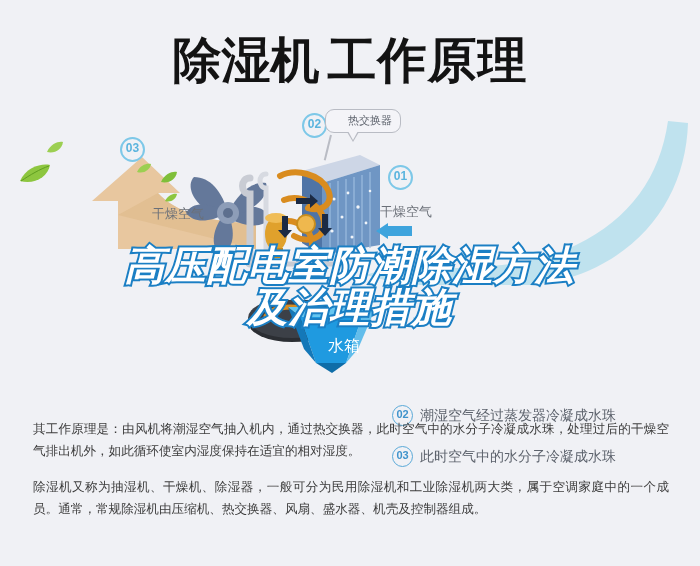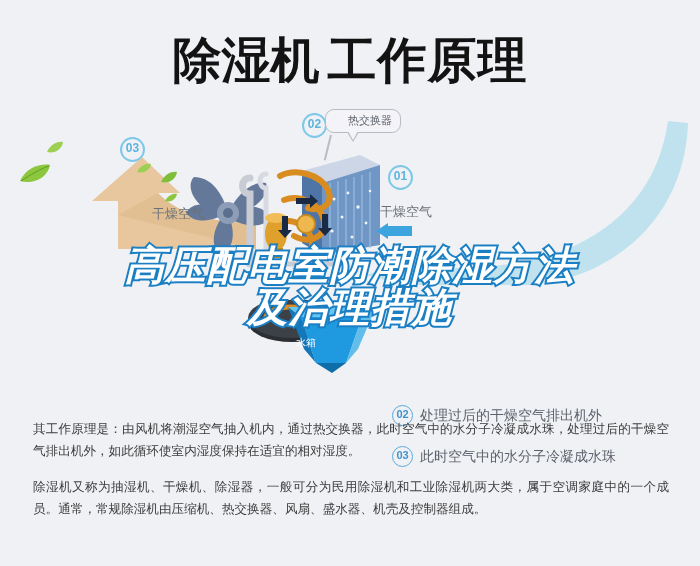--- a/index.html
+++ b/index.html
@@ -70,21 +70,21 @@
     background:#b9bcc4;transform:rotate(14deg);transform-origin:top center;
   }
 
   
   .diag-label{
     position:absolute;color:#6b7078;font-size:13px;white-space:nowrap;
     font-family:Liberation Sans, sans-serif;
   }
   .lbl-dry{left:152px;top:100px;}
   .lbl-wet{left:380px;top:98px;}
-  .lbl-tank{left:296px;top:231px;color:#ffffff;font-size:10px;}
+  .lbl-tank{left:328px;top:231px;color:#ffffff;font-size:16px;}
 
   
   .fan{position:absolute;left:178px;top:58px;width:100px;height:100px;}
 
   
   .hx{position:absolute;left:290px;top:48px;width:92px;height:104px;}
 
   
   .coil{position:absolute;left:236px;top:55px;width:110px;height:118px;}
 
@@ -254,21 +254,21 @@
     <div class="badge b01">01</div>
 
     <div class="callout-stem"></div>
     <div class="callout">热交换器</div>
 
     <div class="diag-label lbl-dry">干燥空气</div>
     <div class="diag-label lbl-wet">干燥空气</div>
 
     <div class="step step-2">
       <span class="num">02</span>
-      <span>处理过后的干燥空气排出机外</span>
+      <span>潮湿空气经过蒸发器冷凝成水珠</span>
     </div>
     <div class="step step-3">
       <span class="num">03</span>
       <span>此时空气中的水分子冷凝成水珠</span>
     </div>
   </div>
 
   <div class="overlay-title">
     <span class="line">高压配电室防潮除湿方法</span>
     <span class="line">及治理措施</span>

